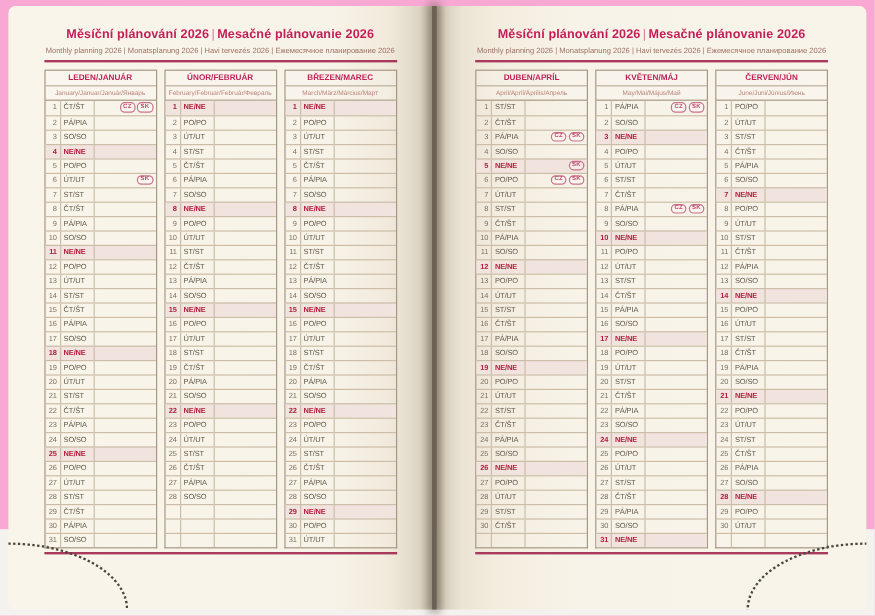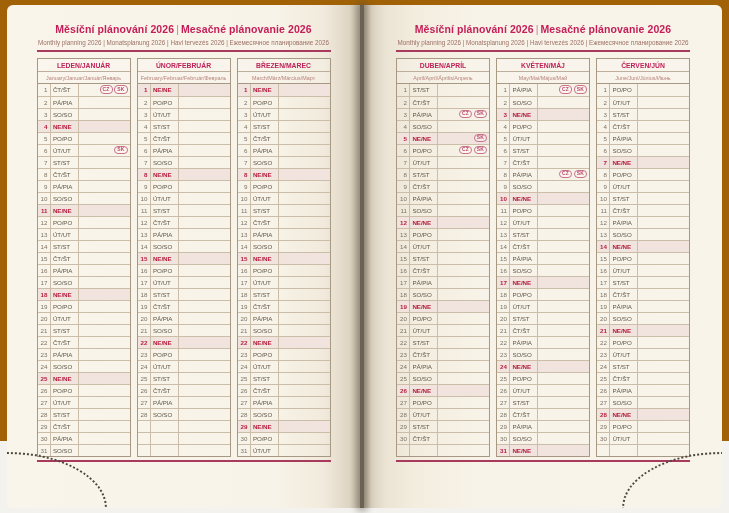--- a/index.html
+++ b/index.html
@@ -2,21 +2,21 @@
 <html><head>
 <meta charset="utf-8">
 <style>
   * { box-sizing: border-box; margin: 0; padding: 0; }
   html,body { width: 729px; height: 513px; }
   body {
     background: #f3f2ef;
     font-family: "Liberation Sans", "DejaVu Sans", sans-serif;
     overflow: hidden;
   }
-  .book { position: relative; width: 729px; height: 441px; background: #a16207; }
+  .book { position: relative; width: 729px; height: 441px; background: #f9a8d4; }
 
   .page {
     position: absolute; top: 5px; height: 503px; overflow: hidden;
   }
   .page-left {
     left: 7px; width: 353px;
     border-radius: 6px 0 0 6px;
     background: linear-gradient(90deg,#faf5ea 0%,#f8f3e8 76%,#f1eadc 90%,#ddd4c3 97%,#bfb5a2 100%);
   }
   .page-right {

